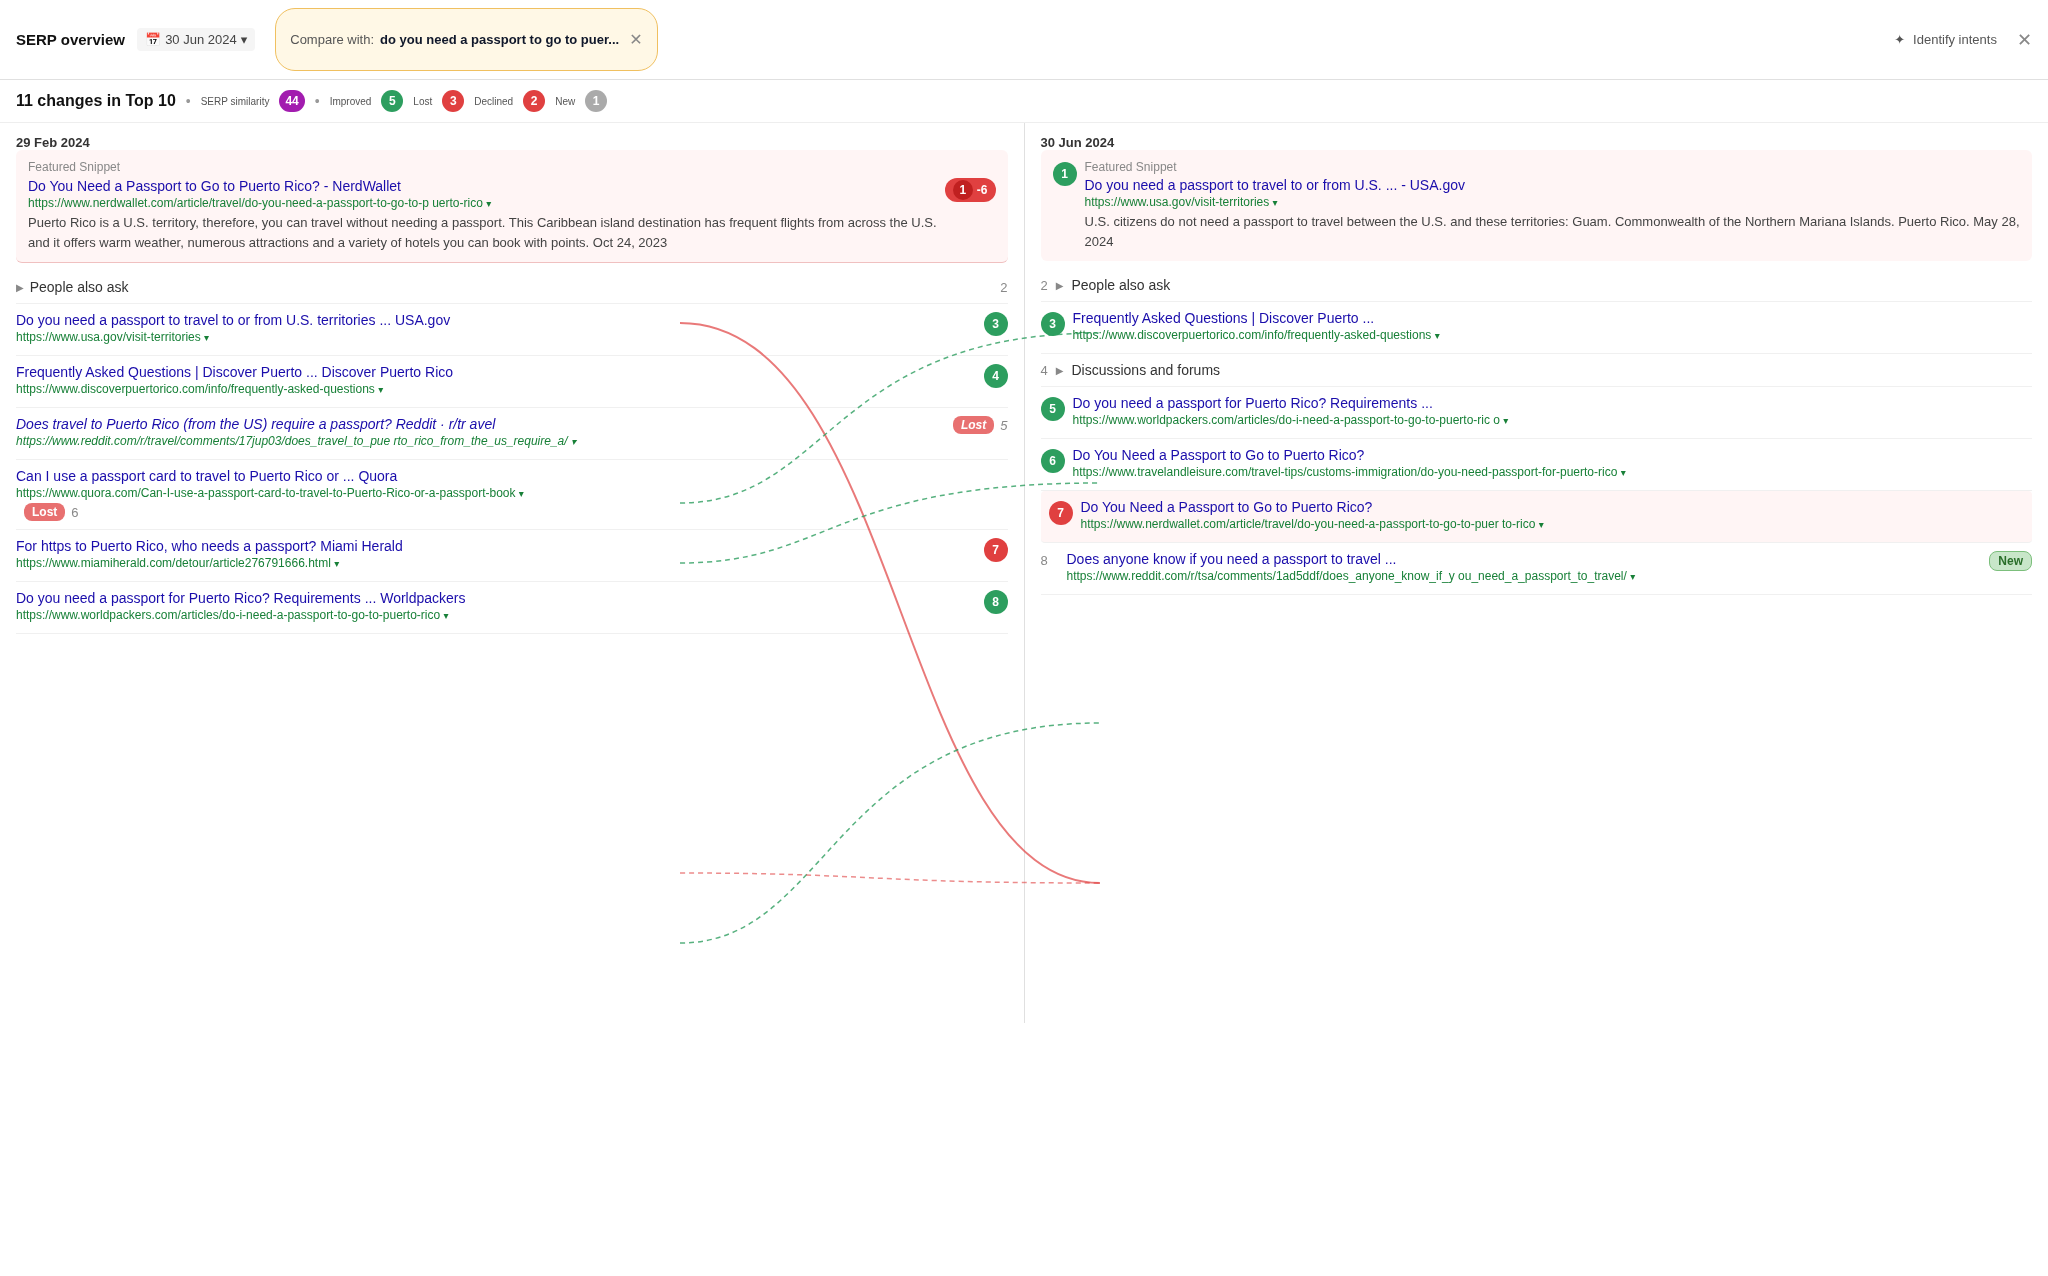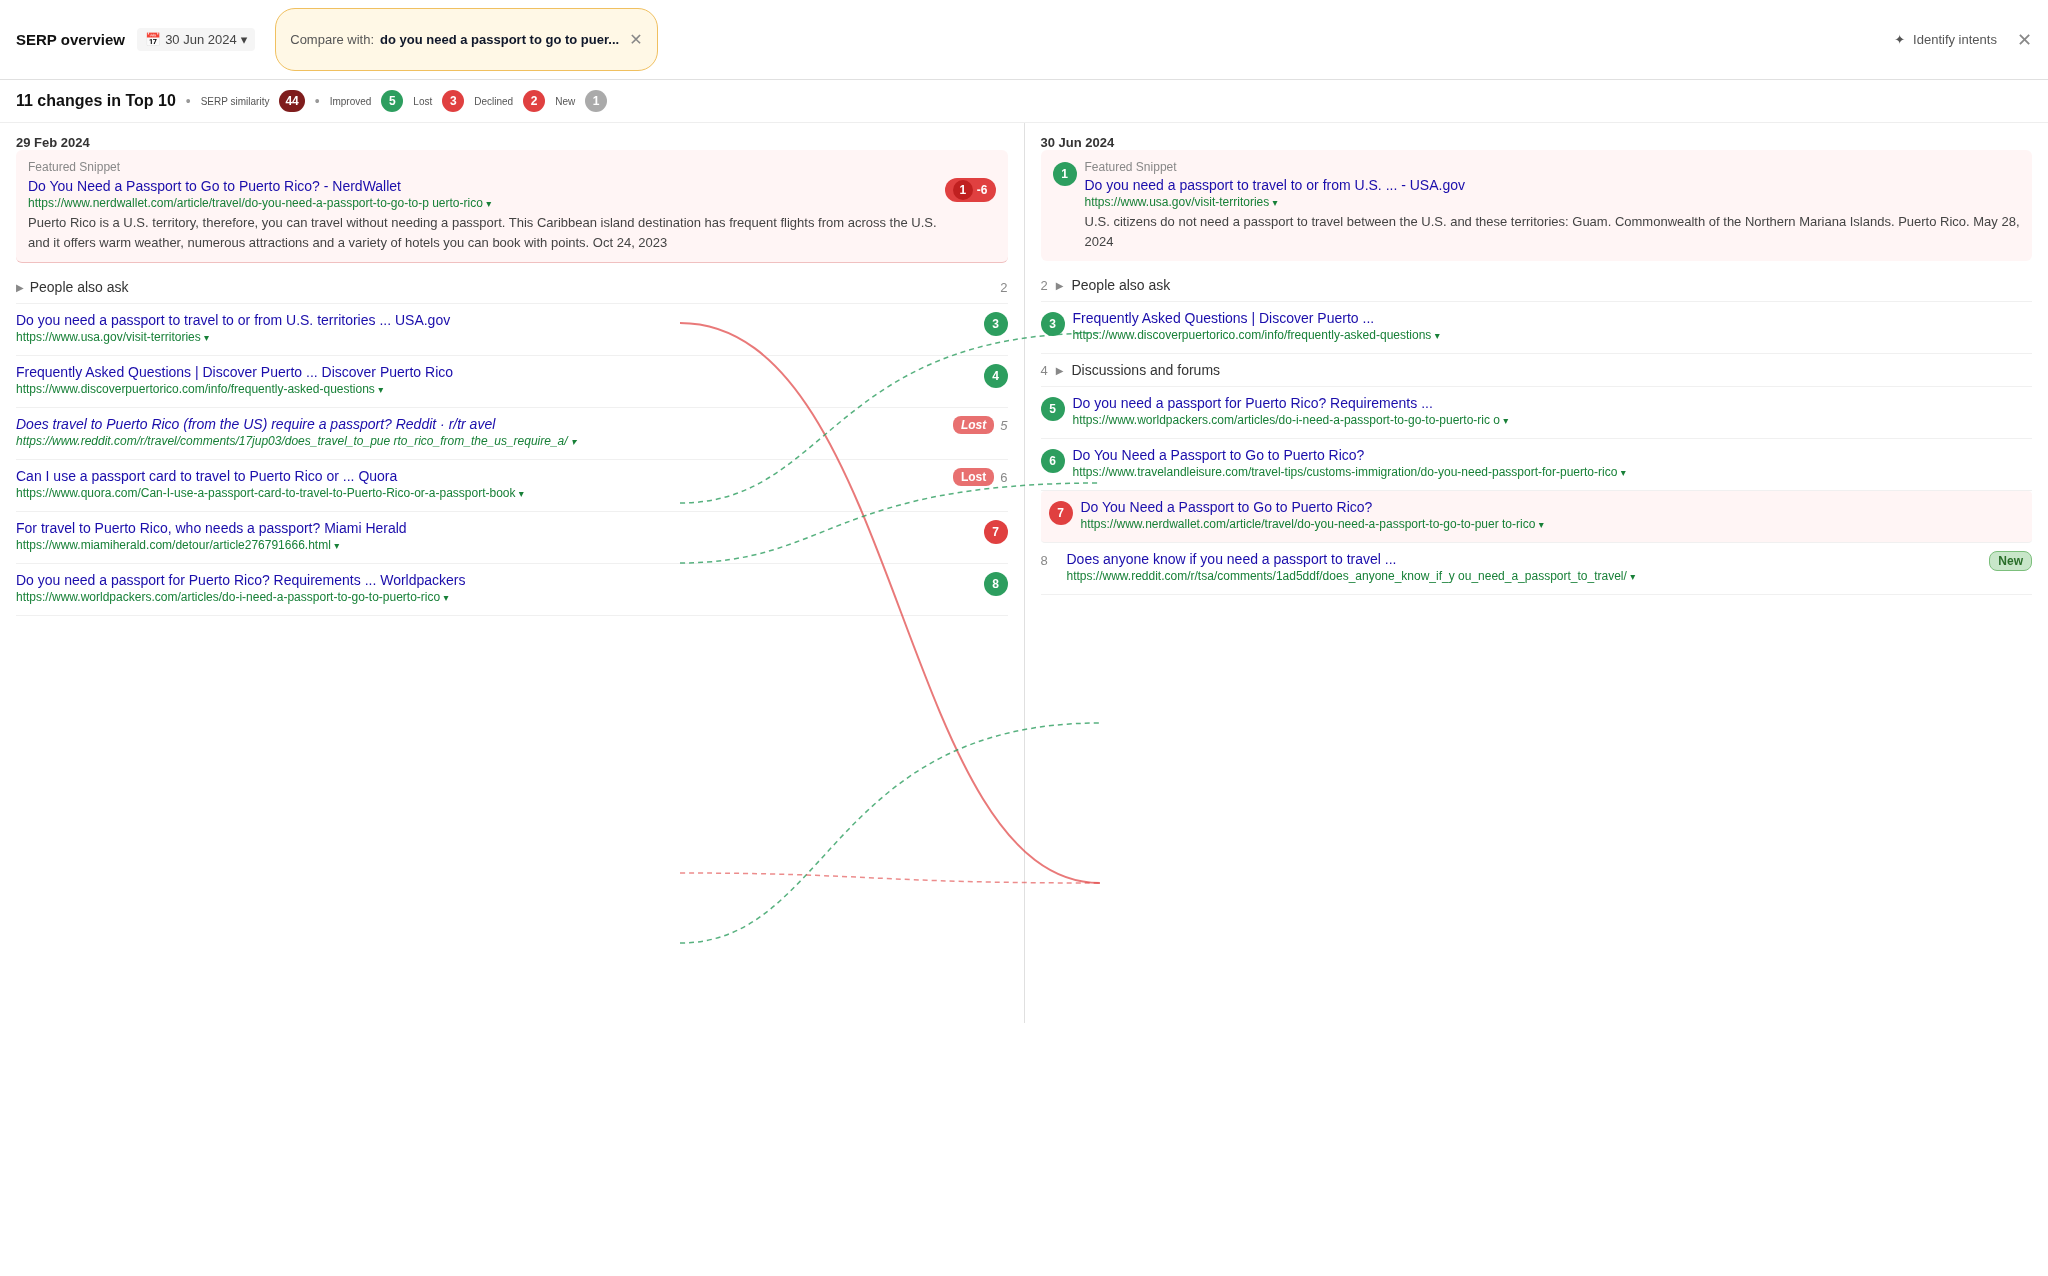--- a/index.html
+++ b/index.html
@@ -14,21 +14,21 @@
     .compare-close { cursor: pointer; color: #888; font-size: 16px; margin-left: 4px; }
     .header-right { margin-left: auto; display: flex; align-items: center; gap: 8px; font-size: 13px; color: #555; cursor: pointer; }
     .header-close { color: #888; font-size: 18px; cursor: pointer; margin-left: 8px; }
 
     
     .stats-bar { display: flex; align-items: center; padding: 10px 16px; gap: 10px; border-bottom: 1px solid #eee; flex-wrap: wrap; }
     .stats-main { font-size: 16px; font-weight: 600; color: #111; }
     .stats-dot { color: #999; }
     .stats-label { font-size: 10px; color: #555; }
     .badge { display: inline-flex; align-items: center; justify-content: center; border-radius: 12px; font-size: 12px; font-weight: 700; min-width: 22px; height: 22px; padding: 0 6px; }
-    .badge-orange { background: #7f1d1d; color: #fff; }
+    .badge-orange { background: #a21caf; color: #fff; }
     .badge-green { background: #2d9e5f; color: #fff; }
     .badge-red { background: #e04040; color: #fff; }
     .badge-gray { background: #aaa; color: #fff; }
 
     
     .main-container { display: flex; position: relative; min-height: 900px; }
     .col-left { flex: 1; padding: 12px 16px; border-right: 1px solid #e0e0e0; }
     .col-right { flex: 1; padding: 12px 16px; }
     .col-date { font-size: 13px; font-weight: 700; color: #333; margin-bottom: 0; }
     .item-title { color: #1a0dab; font-size: 14px; text-decoration: none; margin-bottom: 2px; display: block; }
@@ -125,34 +125,34 @@
       <div style="flex:1;">
         <a class="item-title">Does travel to Puerto Rico (from the US) require a passport? Reddit · r/tr avel</a>
         <div class="item-url">https://www.reddit.com/r/travel/comments/17jup03/does_travel_to_pue rto_rico_from_the_us_require_a/ <span class="url-arrow">▾</span></div>
       </div>
       <div style="display:flex;align-items:center;gap:6px;margin-left:8px;flex-shrink:0;">
         <span style="background:#e87070;border-radius:8px;padding:2px 8px;color:#fff;font-size:12px;font-weight:600;">Lost</span>
         <span style="color:#888;font-size:13px;">5</span>
       </div>
     </div>
 
-    <div style="display:flex;align-items:flex-start;justify-content:space-between;padding:8px 0;border-bottom:1px solid #f0f0f0;">
+    <div style="display:flex;align-items:flex-start;justify-content:space-between;padding:8px 0;border-bottom:1px solid #f0f0f0;flex-direction:column;">
       <div style="flex:1;">
         <a class="item-title">Can I use a passport card to travel to Puerto Rico or ... Quora</a>
         <div class="item-url">https://www.quora.com/Can-I-use-a-passport-card-to-travel-to-Puerto-Rico-or-a-passport-book <span class="url-arrow">▾</span></div>
       </div>
       <div style="display:flex;align-items:center;gap:6px;margin-left:8px;flex-shrink:0;">
         <span style="background:#e87070;border-radius:8px;padding:2px 8px;color:#fff;font-size:12px;font-weight:600;">Lost</span>
         <span style="color:#888;font-size:13px;">6</span>
       </div>
     </div>
 
     <div style="display:flex;align-items:flex-start;justify-content:space-between;padding:8px 0;border-bottom:1px solid #f0f0f0;">
       <div style="flex:1;">
-        <a class="item-title">For travel to Puerto Rico, who needs a passport? Miami Herald</a>
+        <a class="item-title">For https to Puerto Rico, who needs a passport? Miami Herald</a>
         <div class="item-url">https://www.miamiherald.com/detour/article276791666.html <span class="url-arrow">▾</span></div>
       </div>
       <div style="background:#e04040;border-radius:50%;width:24px;height:24px;display:flex;align-items:center;justify-content:center;color:#fff;font-size:12px;font-weight:700;margin-left:8px;flex-shrink:0;">7</div>
     </div>
 
     <div style="display:flex;align-items:flex-start;justify-content:space-between;padding:8px 0;border-bottom:1px solid #f0f0f0;">
       <div style="flex:1;">
         <a class="item-title">Do you need a passport for Puerto Rico? Requirements ... Worldpackers</a>
         <div class="item-url">https://www.worldpackers.com/articles/do-i-need-a-passport-to-go-to-puerto-rico <span class="url-arrow">▾</span></div>
       </div>

